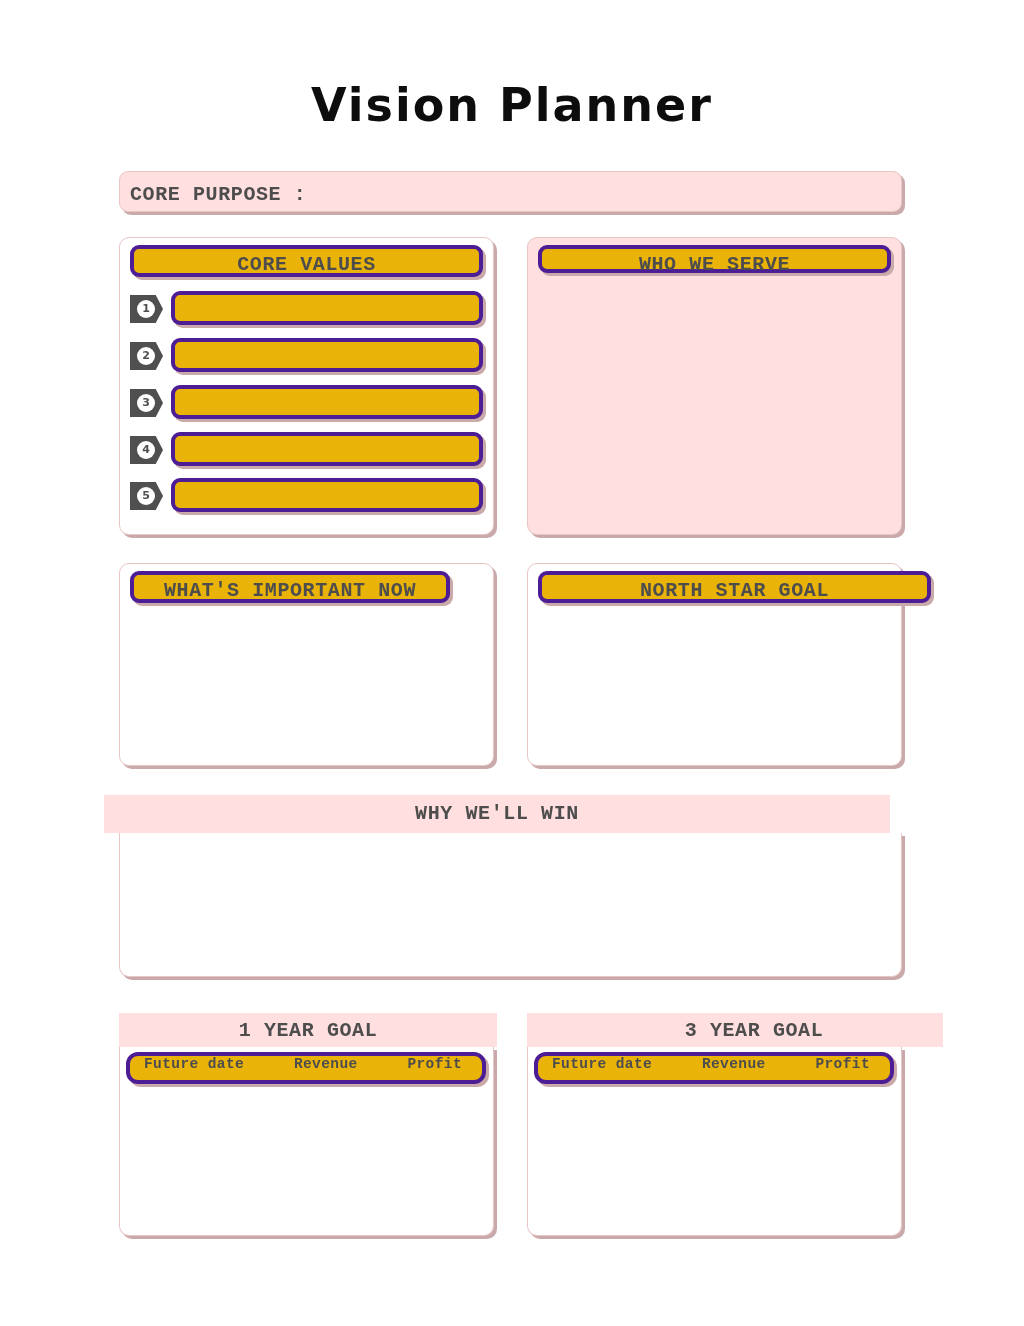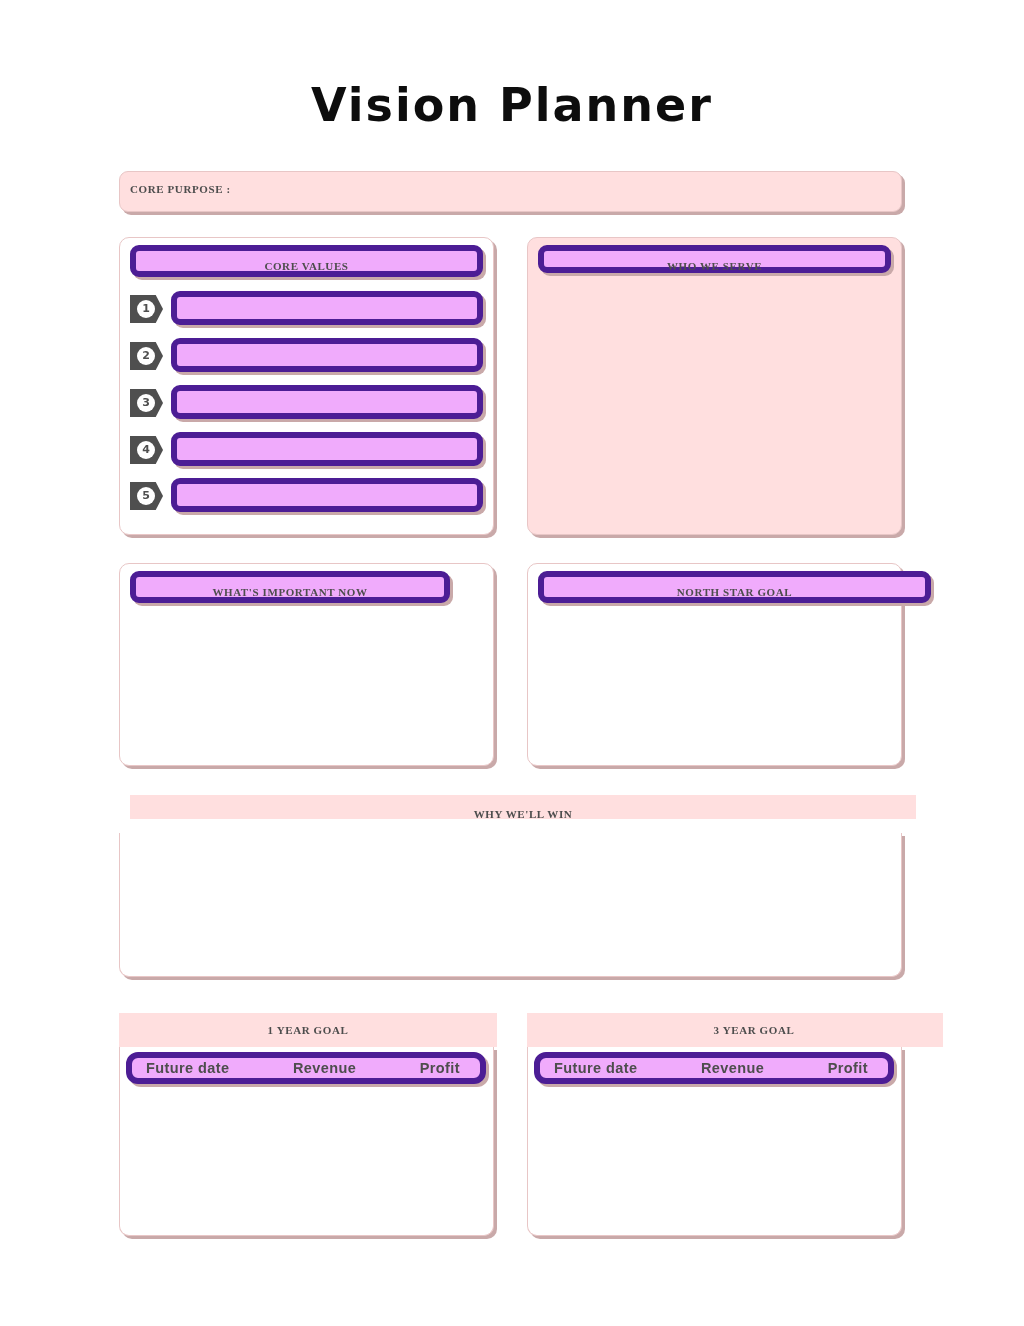--- a/index.html
+++ b/index.html
@@ -1,26 +1,26 @@
 <!DOCTYPE html>
 <html><head>
 <meta charset="utf-8">
 <style>
   html, body { margin:0; padding:0; background:#ffffff; }
   body { width:1024px; height:1326px; position:relative; font-family:"Liberation Sans", sans-serif; color:#4a4a4a; }
   .title { position:absolute; left:0; width:1024px; top:78px; text-align:center; font-family:"DejaVu Sans", sans-serif; font-weight:bold; font-size:46px; letter-spacing:2px; color:#0d0d0d; }
   .box { position:absolute; box-sizing:border-box; border:1px solid #e8c6c6; border-radius:10px; background:#fff; box-shadow:3px 3px 0 #c9a9a9; }
   .pink { background:#ffdfdf; }
-  .lbl { font-family:Liberation Serif, serif; font-weight:bold; font-size:11px; letter-spacing:0.6px; color:#4d4d4d; }
-  .pill { position:absolute; box-sizing:border-box; border:6px solid #4c1d95; border-radius:9px; background:#f0abfc; box-shadow:3px 3px 0 #c9a9a9; text-align:center; }
+  .lbl { font-family:Liberation Mono, monospace; font-weight:bold; font-size:20px; letter-spacing:0.6px; color:#4d4d4d; }
+  .pill { position:absolute; box-sizing:border-box; border:4px solid #4c1d95; border-radius:9px; background:#eab308; box-shadow:3px 3px 0 #c9a9a9; text-align:center; }
   .badge { position:absolute; left:130px; width:33px; height:28px; background:#4f4f4f; clip-path:polygon(0 0, 78% 0, 100% 50%, 78% 100%, 0 100%); }
   .badge span { position:absolute; left:7px; top:5px; width:18px; height:18px; border-radius:50%; background:#fff; color:#4f4f4f; font-family:"DejaVu Sans", sans-serif; font-weight:bold; font-size:11px; text-align:center; line-height:18px; }
   .band { position:absolute; background:#ffdfdf; text-align:center; }
   .sq { position:absolute; box-sizing:border-box; border:1px solid #e8c6c6; border-top:none; border-radius:0 0 10px 10px; background:#fff; box-shadow:3px 3px 0 #c9a9a9; }
-  .row3 { display:flex; justify-content:space-between; align-items:center; padding:0 20px 0 14px; height:100%; font-family:Liberation Sans, sans-serif; font-weight:bold; font-size:14.5px; color:#4d4d4d; letter-spacing:0.4px; }
+  .row3 { display:flex; justify-content:space-between; align-items:flex-start; padding:0 20px 0 14px; height:100%; font-family:Liberation Mono, monospace; font-weight:bold; font-size:14.5px; color:#4d4d4d; letter-spacing:0.4px; }
 </style>
 </head>
 <body>
 
 <div class="title">Vision Planner</div>
 
 <div class="box pink" style="left:119px;top:171px;width:783px;height:41px;border-radius:9px;">
   <span class="lbl" style="position:absolute;left:10px;top:11px;">CORE PURPOSE :</span>
 </div>
 
@@ -59,21 +59,21 @@
 <div class="pill" style="left:130px;top:571px;width:320px;height:32px;">
   <span class="lbl" style="line-height:31px;">WHAT'S IMPORTANT NOW</span>
 </div>
 
 <div class="box" style="left:527px;top:563px;width:375px;height:203px;"></div>
 <div class="pill" style="left:538px;top:571px;width:393px;height:32px;">
   <span class="lbl" style="line-height:31px;">NORTH STAR GOAL</span>
 </div>
 
 <div class="sq" style="left:119px;top:833px;width:783px;height:144px;"></div>
-<div class="band" style="left:130px;top:795px;width:786px;height:24px;">
+<div class="band" style="left:104px;top:795px;width:786px;height:38px;">
   <span class="lbl" style="line-height:38px;">WHY WE'LL WIN</span>
 </div>
 
 <div class="sq" style="left:119px;top:1047px;width:375px;height:189px;"></div>
 <div class="band" style="left:119px;top:1013px;width:378px;height:34px;">
   <span class="lbl" style="line-height:35px;text-align:right;">1 YEAR GOAL</span>
 </div>
 <div class="pill pink" style="left:126px;top:1052px;width:360px;height:32px;border-radius:12px;">
   <div class="row3">
     <span>Future date</span>

